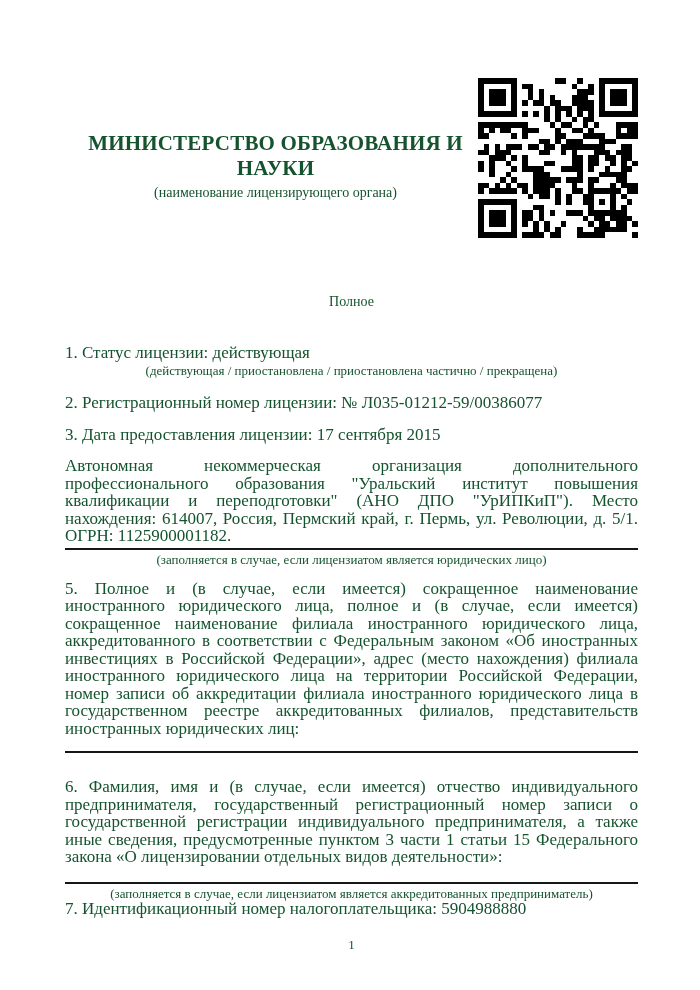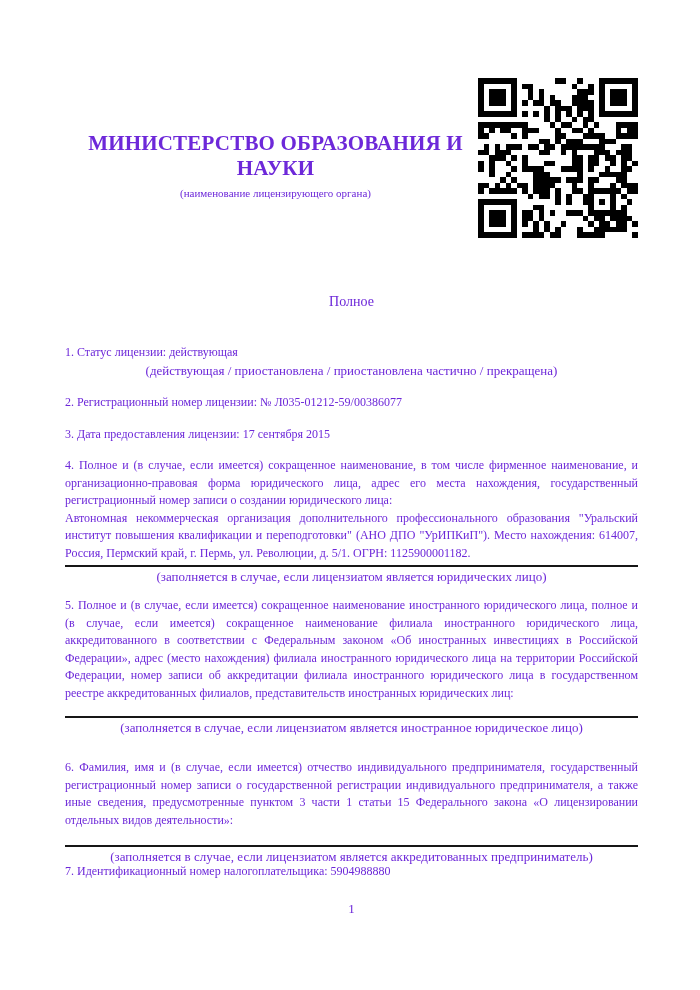--- a/index.html
+++ b/index.html
@@ -1,30 +1,30 @@
 <!DOCTYPE html>
 <html lang="ru"><head>
 <meta charset="utf-8">
 <style>
   html,body{margin:0;padding:0;background:#ffffff;}
   .page{
     width:700px;height:990px;box-sizing:border-box;
     padding:78px 62px 0 65px;
-    background:#ffffff;color:#6d28d9;
+    background:#ffffff;color:#14532d;
     font-family:"Liberation Serif","DejaVu Serif",serif;
     position:relative;overflow:hidden;
   }
   .header{display:flex;align-items:flex-start;}
   .header-left{flex:1;text-align:center;padding:53px 0 0 20px;}
   .ministry{font-weight:bold;font-size:21px;line-height:25px;letter-spacing:.2px;margin:0;}
-  .authority-caption{font-size:11px;line-height:12px;margin-top:6px;}
+  .authority-caption{font-size:14px;line-height:12px;margin-top:6px;}
   .qr{width:160px;height:160px;flex:0 0 auto;margin-left:12px;}
   .doc-title{text-align:center;font-size:14px;line-height:17.5px;margin-top:55px;}
   section{margin:0;}
-  p.item{margin:0;font-size:12px;line-height:17.5px;text-align:justify;}
+  p.item{margin:0;font-size:17px;line-height:17.5px;text-align:justify;}
   .mt33{margin-top:33px}.mt17{margin-top:17px}.mt14{margin-top:14px}
   .mt13{margin-top:25px}.mt23{}
   .note{font-size:13px;line-height:13px;text-align:center;margin-top:3px;font-family:Liberation Serif, serif;}
   .rule{height:2px;background:#161616;margin-top:3px;}
   .rule.gap14{margin-top:14px}
   .rule.gap16{margin-top:16px}
   .pagenum{text-align:center;font-size:13px;margin-top:20px;}
 </style>
 </head>
 <body>
@@ -470,30 +470,28 @@
 
   <section class="mt17">
     <p class="item">2. Регистрационный номер лицензии: № Л035-01212-59/00386077</p>
   </section>
 
   <section class="mt14">
     <p class="item">3. Дата предоставления лицензии: 17 сентября 2015</p>
   </section>
 
   <section class="mt14">
-    <p class="item">4. Полное и (в случае, если имеется) сокращенное наименование, в том числе фирменное наименование, и организационно-правовая форма юридического лица, адрес его места нахождения, государственный регистрационный номер записи о создании юридического лица:</p>
     <p class="item">Автономная некоммерческая организация дополнительного профессионального образования "Уральский институт повышения квалификации и переподготовки" (АНО ДПО "УрИПКиП"). Место нахождения: 614007, Россия, Пермский край, г. Пермь, ул. Революции, д. 5/1. ОГРН: 1125900001182.</p>
     <div class="rule"></div>
     <div class="note">(заполняется в случае, если лицензиатом является юридических лицо)</div>
   </section>
 
   <section class="mt14">
     <p class="item">5. Полное и (в случае, если имеется) сокращенное наименование иностранного юридического лица, полное и (в случае, если имеется) сокращенное наименование филиала иностранного юридического лица, аккредитованного в соответствии с Федеральным законом «Об иностранных инвестициях в Российской Федерации», адрес (место нахождения) филиала иностранного юридического лица на территории Российской Федерации, номер записи об аккредитации филиала иностранного юридического лица в государственном реестре аккредитованных филиалов, представительств иностранных юридических лиц:</p>
     <div class="rule gap14"></div>
-    <div class="note">(заполняется в случае, если лицензиатом является иностранное юридическое лицо)</div>
   </section>
 
   <section class="mt13">
     <p class="item">6. Фамилия, имя и (в случае, если имеется) отчество индивидуального предпринимателя, государственный регистрационный номер записи о государственной регистрации индивидуального предпринимателя, а также иные сведения, предусмотренные пунктом 3 части 1 статьи 15 Федерального закона «О лицензировании отдельных видов деятельности»:</p>
     <div class="rule gap16"></div>
     <div class="note">(заполняется в случае, если лицензиатом является аккредитованных предприниматель)</div>
   </section>
 
   <section class="mt23">
     <p class="item">7. Идентификационный номер налогоплательщика: 5904988880</p>

